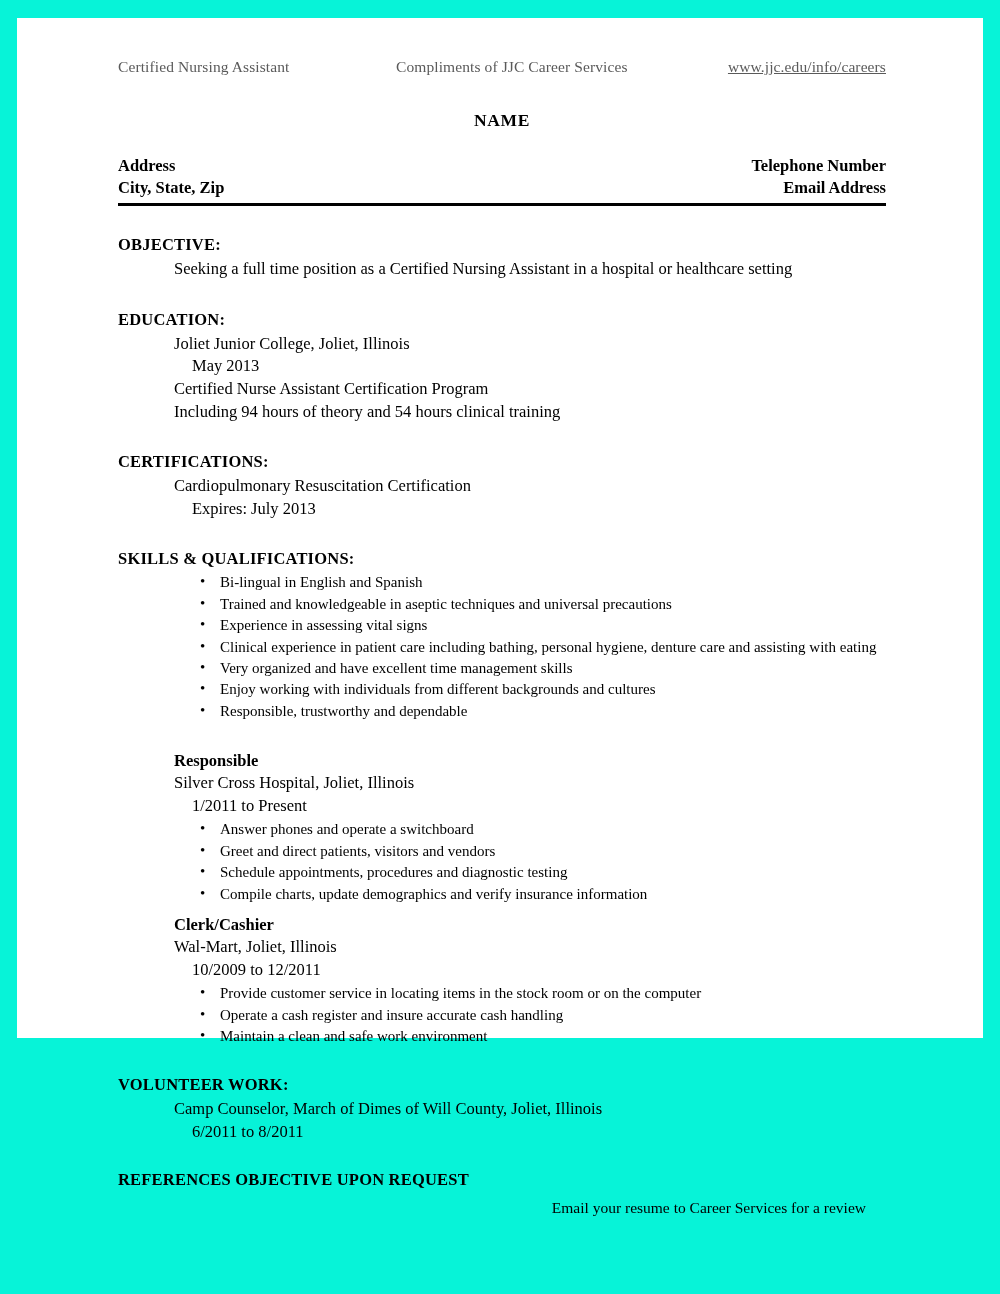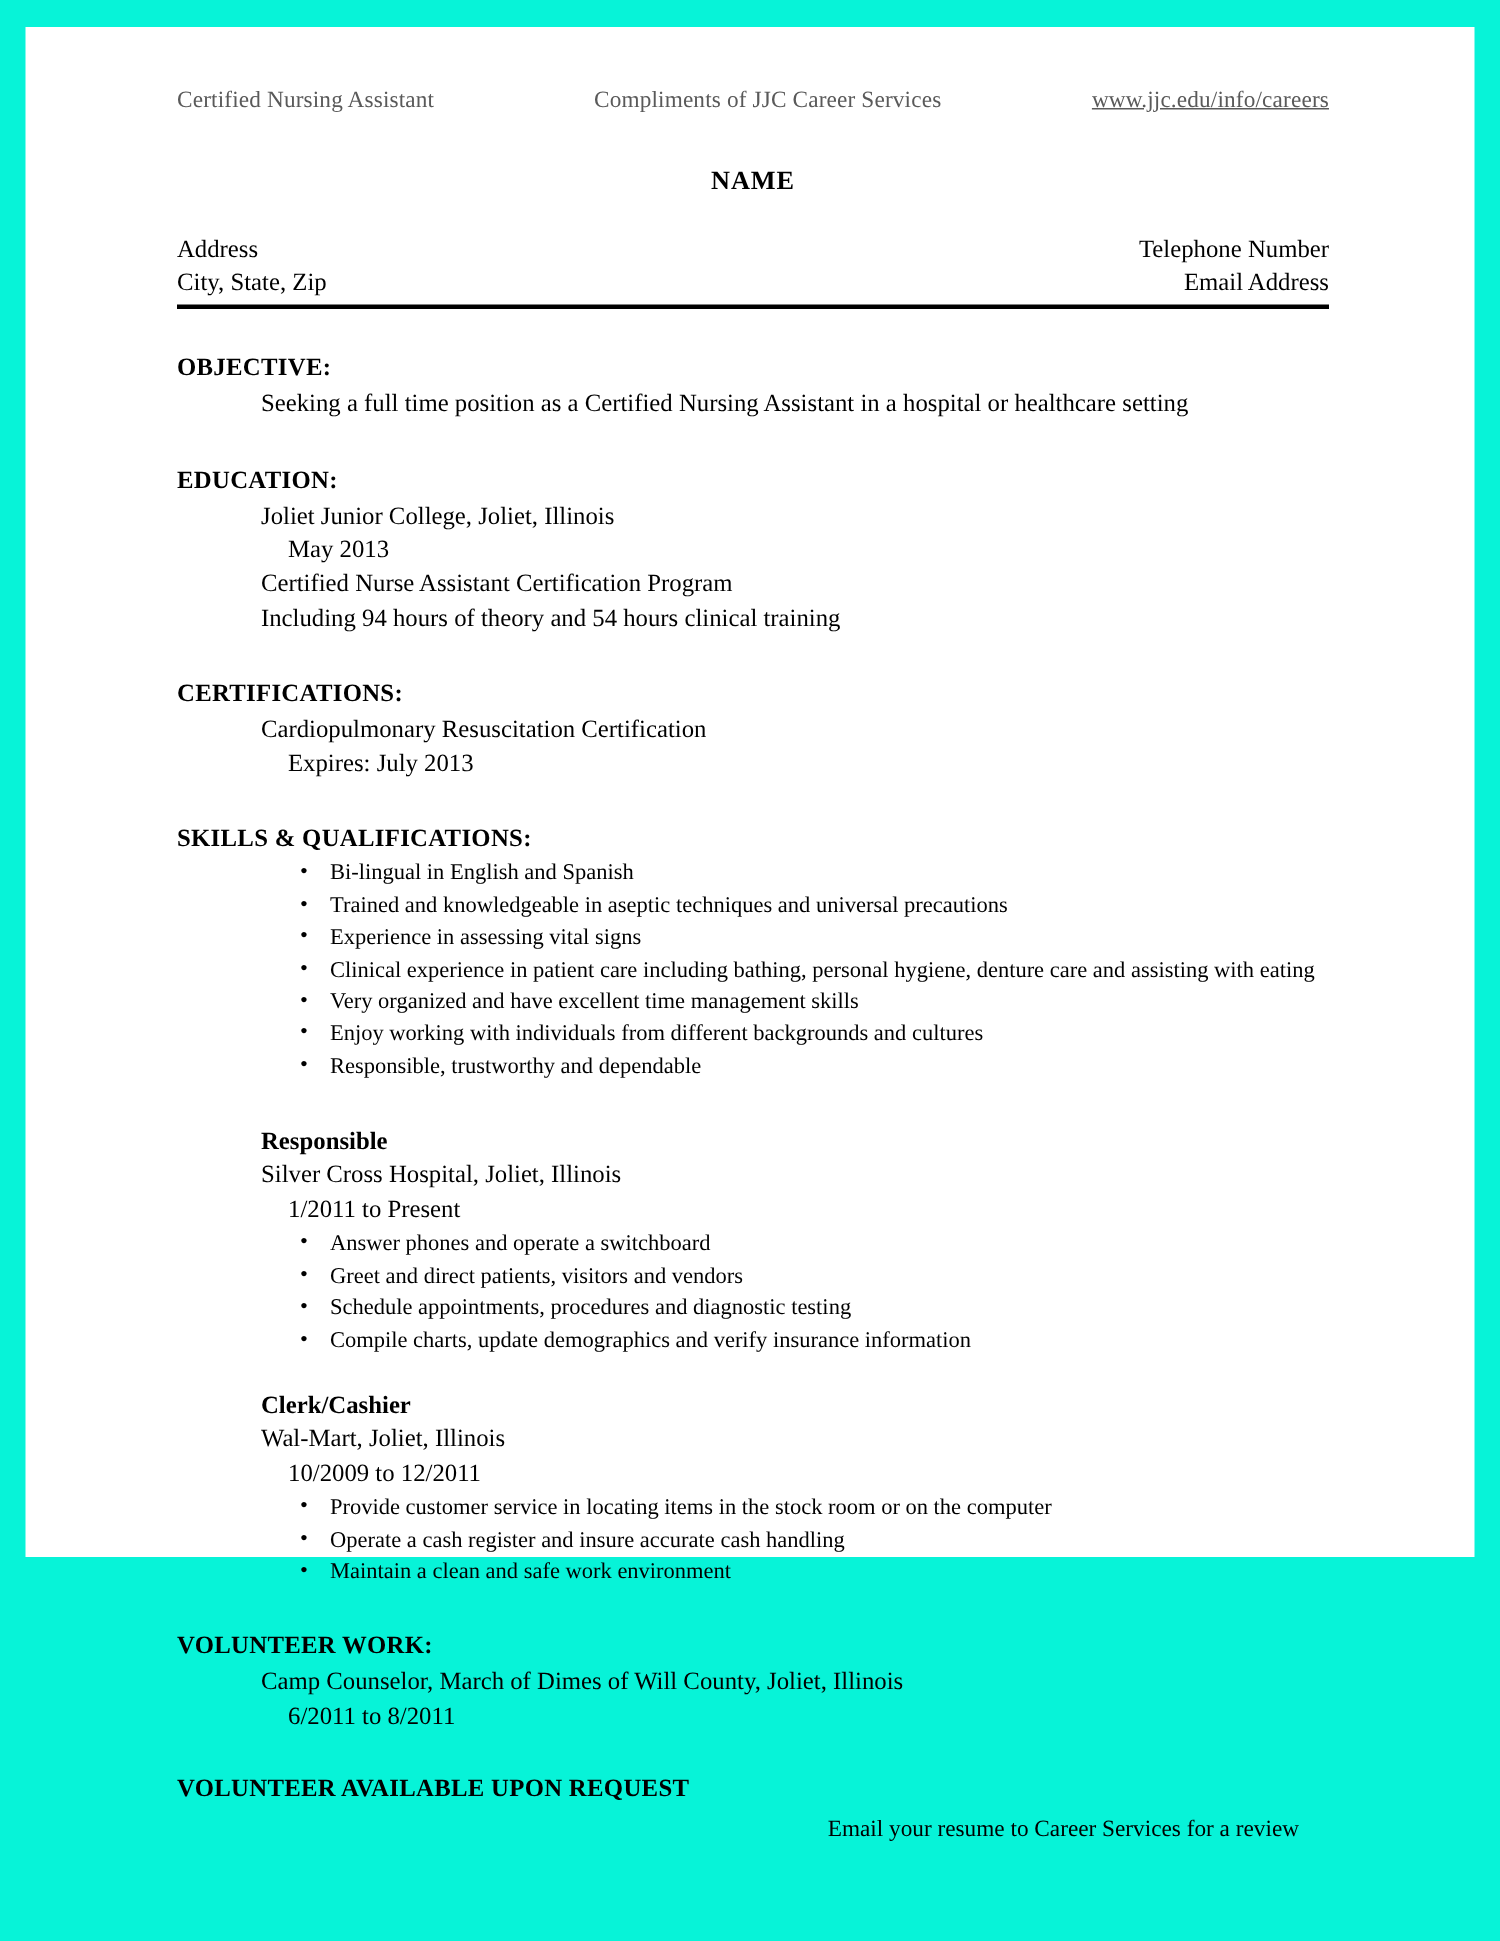--- a/index.html
+++ b/index.html
@@ -47,21 +47,21 @@
   }
 
   
   .name-line {
     text-align: center;
     font-weight: bold;
     font-size: 17.5px;
     letter-spacing: 0.6px;
     margin-bottom: 24px;
   }
-  .contact-rows { font-size: 16.5px; }
+  .contact-rows { font-size: 16.5px; font-weight: bold; }
   .contact-row {
     display: flex;
     justify-content: space-between;
     line-height: 1.34;
   }
   .contact-row .c-right { text-align: left; margin-left: 40px; }
   .rule {
     border-top: 3.5px solid #000;
     margin-top: 4px;
     margin-bottom: 0;
@@ -112,21 +112,21 @@
   ul.bullets li::before {
     content: "\2022";
     position: absolute;
     left: 0;
     top: -1px;
     font-size: 15px;
   }
 
   
   .job { margin-top: 2px; }
-  .job + .job { margin-top: 22px; }
+  .job + .job { margin-top: 10px; }
   .job-title {
     font-weight: bold;
     font-size: 16.5px;
     padding-left: 56px;
     line-height: 1.34;
   }
 
   .footnote {
     font-size: 15.5px;
     text-align: right;
@@ -228,18 +228,18 @@
 
     <div class="section">
       <div class="sec-title">VOLUNTEER WORK:</div>
       <div class="split">
         <div class="s-left">Camp Counselor, March of Dimes of Will County, Joliet, Illinois</div>
         <div class="s-right">6/2011 to 8/2011</div>
       </div>
     </div>
 
     <div class="section tight">
-      <div class="sec-title">VOLUNTEER AVAILABLE UPON REQUEST</div>
+      <div class="sec-title">REFERENCES OBJECTIVE UPON REQUEST</div>
       <div class="footnote">Email your resume to Career Services for a review</div>
     </div>
 
   </div>
 </div>
 
 </body></html>

